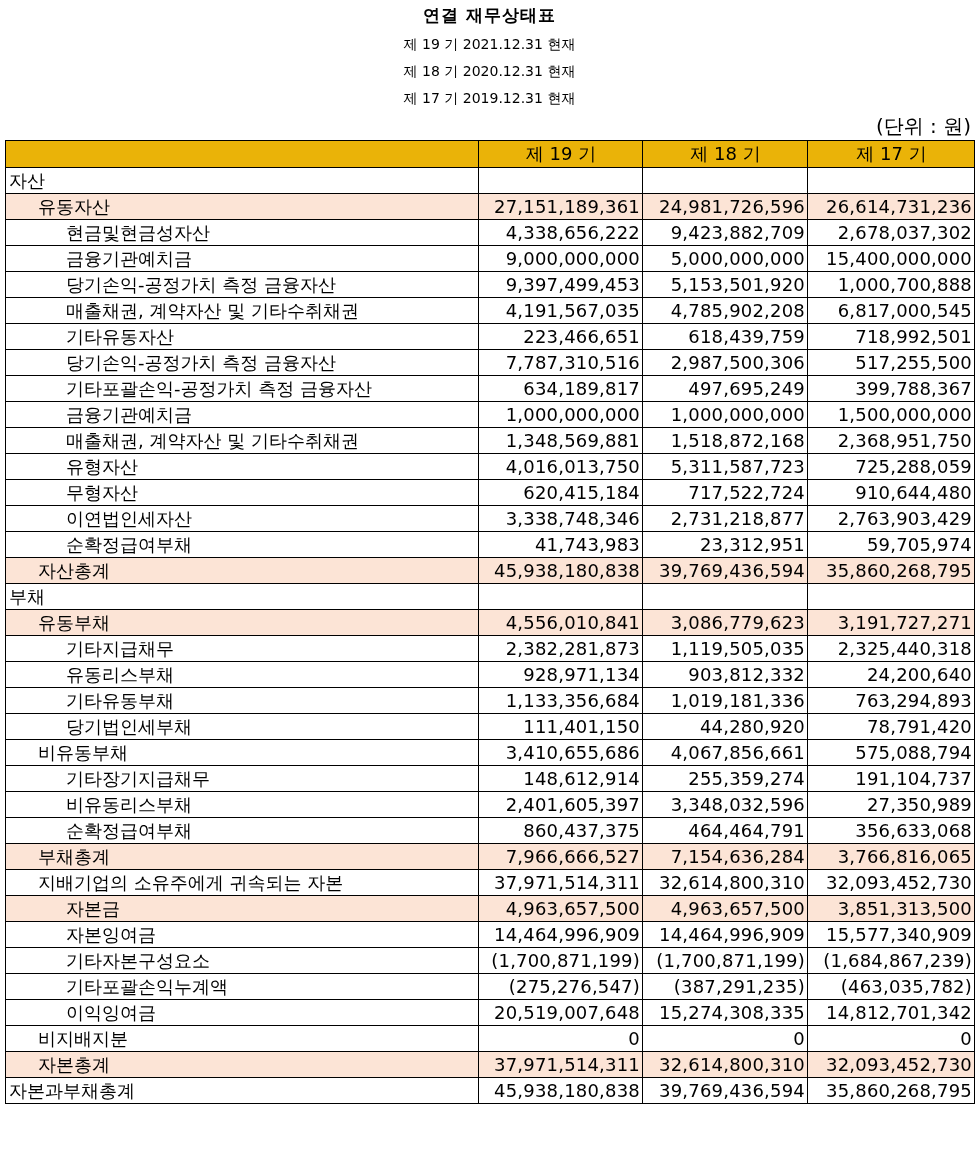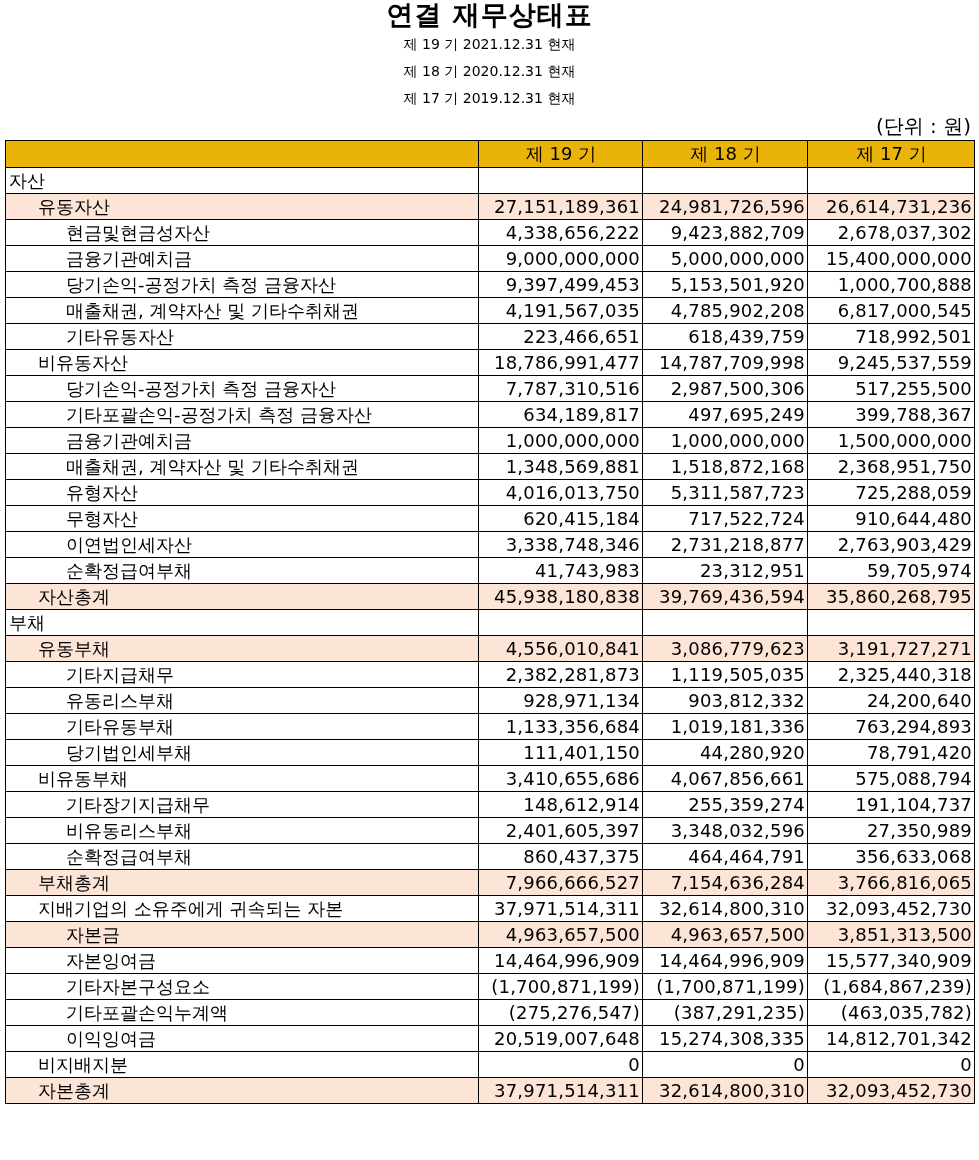--- a/index.html
+++ b/index.html
@@ -1,19 +1,19 @@
 <!DOCTYPE html>
 <html><head>
 <meta charset="utf-8">
 <style>
   html, body { margin: 0; padding: 0; background: #ffffff; }
   body { width: 979px; height: 1160px; position: relative; overflow: hidden;
          font-family: "DejaVu Sans", "Liberation Sans", sans-serif; color: #000; }
   .title-block { position: absolute; left: 0; top: 0; width: 979px; text-align: center; }
-  .main-title { position: absolute; left: 0; width: 979px; top: 2px; font-size: 27px; font-weight: bold; line-height: 26px; letter-spacing: 1px; }
+  .main-title { position: absolute; left: 0; width: 979px; top: 2px; font-size: 17px; font-weight: bold; line-height: 26px; letter-spacing: 1px; }
   .period { position: absolute; left: 0; width: 979px; font-size: 14px; line-height: 24px; }
   .p1 { top: 32px; } .p2 { top: 59px; } .p3 { top: 86px; }
   .unit { position: absolute; right: 8px; top: 115px; font-size: 20px; line-height: 22px; }
   table.bs { position: absolute; left: 5px; top: 140px; border-collapse: collapse; table-layout: fixed; width: 969px; }
   table.bs td, table.bs th { border: 1px solid #000; padding: 0 2px 0 3px; height: 25px; font-size: 18px; line-height: 24px; white-space: nowrap; overflow: hidden; }
   table.bs th { background: #eab308; font-weight: normal; text-align: center; height: 26px; }
   table.bs td.num { text-align: right; letter-spacing: 0.2px; }
   table.bs td.lbl { text-align: left; }
   tr.hl td { background: #fce4d6; margin-left: 44px; }
   .i0 { padding-left: 3px !important; }
@@ -84,26 +84,20 @@
         <td class="num">4,785,902,208</td>
         <td class="num">6,817,000,545</td>
       </tr>
       <tr>
         <td class="lbl i2">기타유동자산</td>
         <td class="num">223,466,651</td>
         <td class="num">618,439,759</td>
         <td class="num">718,992,501</td>
       </tr>
       <tr>
-        <td class="lbl i1">비유동자산</td>
-        <td class="num">18,786,991,477</td>
-        <td class="num">14,787,709,998</td>
-        <td class="num">9,245,537,559</td>
-      </tr>
-      <tr>
         <td class="lbl i2">당기손익-공정가치 측정 금융자산</td>
         <td class="num">7,787,310,516</td>
         <td class="num">2,987,500,306</td>
         <td class="num">517,255,500</td>
       </tr>
       <tr>
         <td class="lbl i2">기타포괄손익-공정가치 측정 금융자산</td>
         <td class="num">634,189,817</td>
         <td class="num">497,695,249</td>
         <td class="num">399,788,367</td>
@@ -257,14 +251,20 @@
         <td class="num">0</td>
         <td class="num">0</td>
         <td class="num">0</td>
       </tr>
       <tr class="hl">
         <td class="lbl i1">자본총계</td>
         <td class="num">37,971,514,311</td>
         <td class="num">32,614,800,310</td>
         <td class="num">32,093,452,730</td>
       </tr>
+      <tr>
+        <td class="lbl i0">자본과부채총계</td>
+        <td class="num">45,938,180,838</td>
+        <td class="num">39,769,436,594</td>
+        <td class="num">35,860,268,795</td>
+      </tr>
     </tbody>
 </table>
 
 </body></html>

